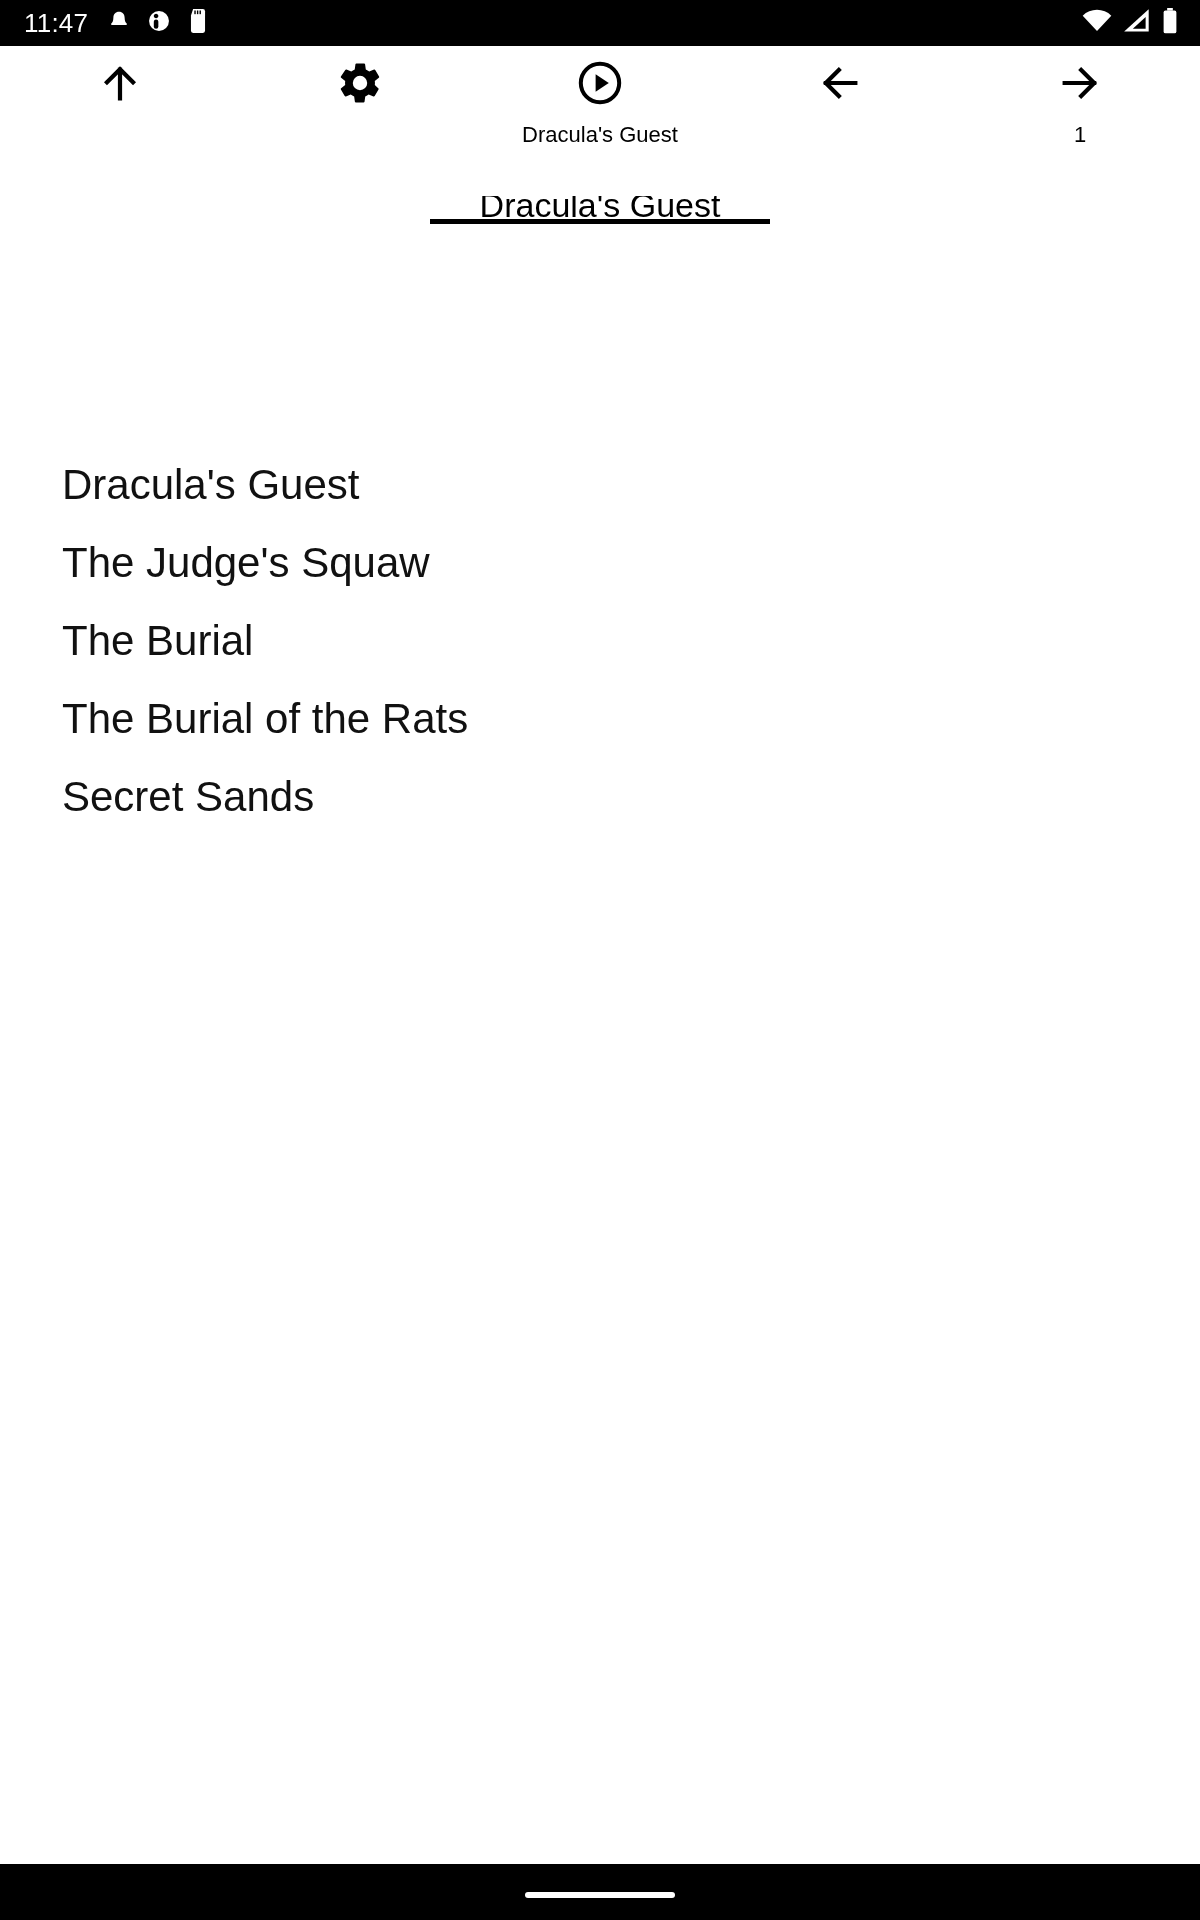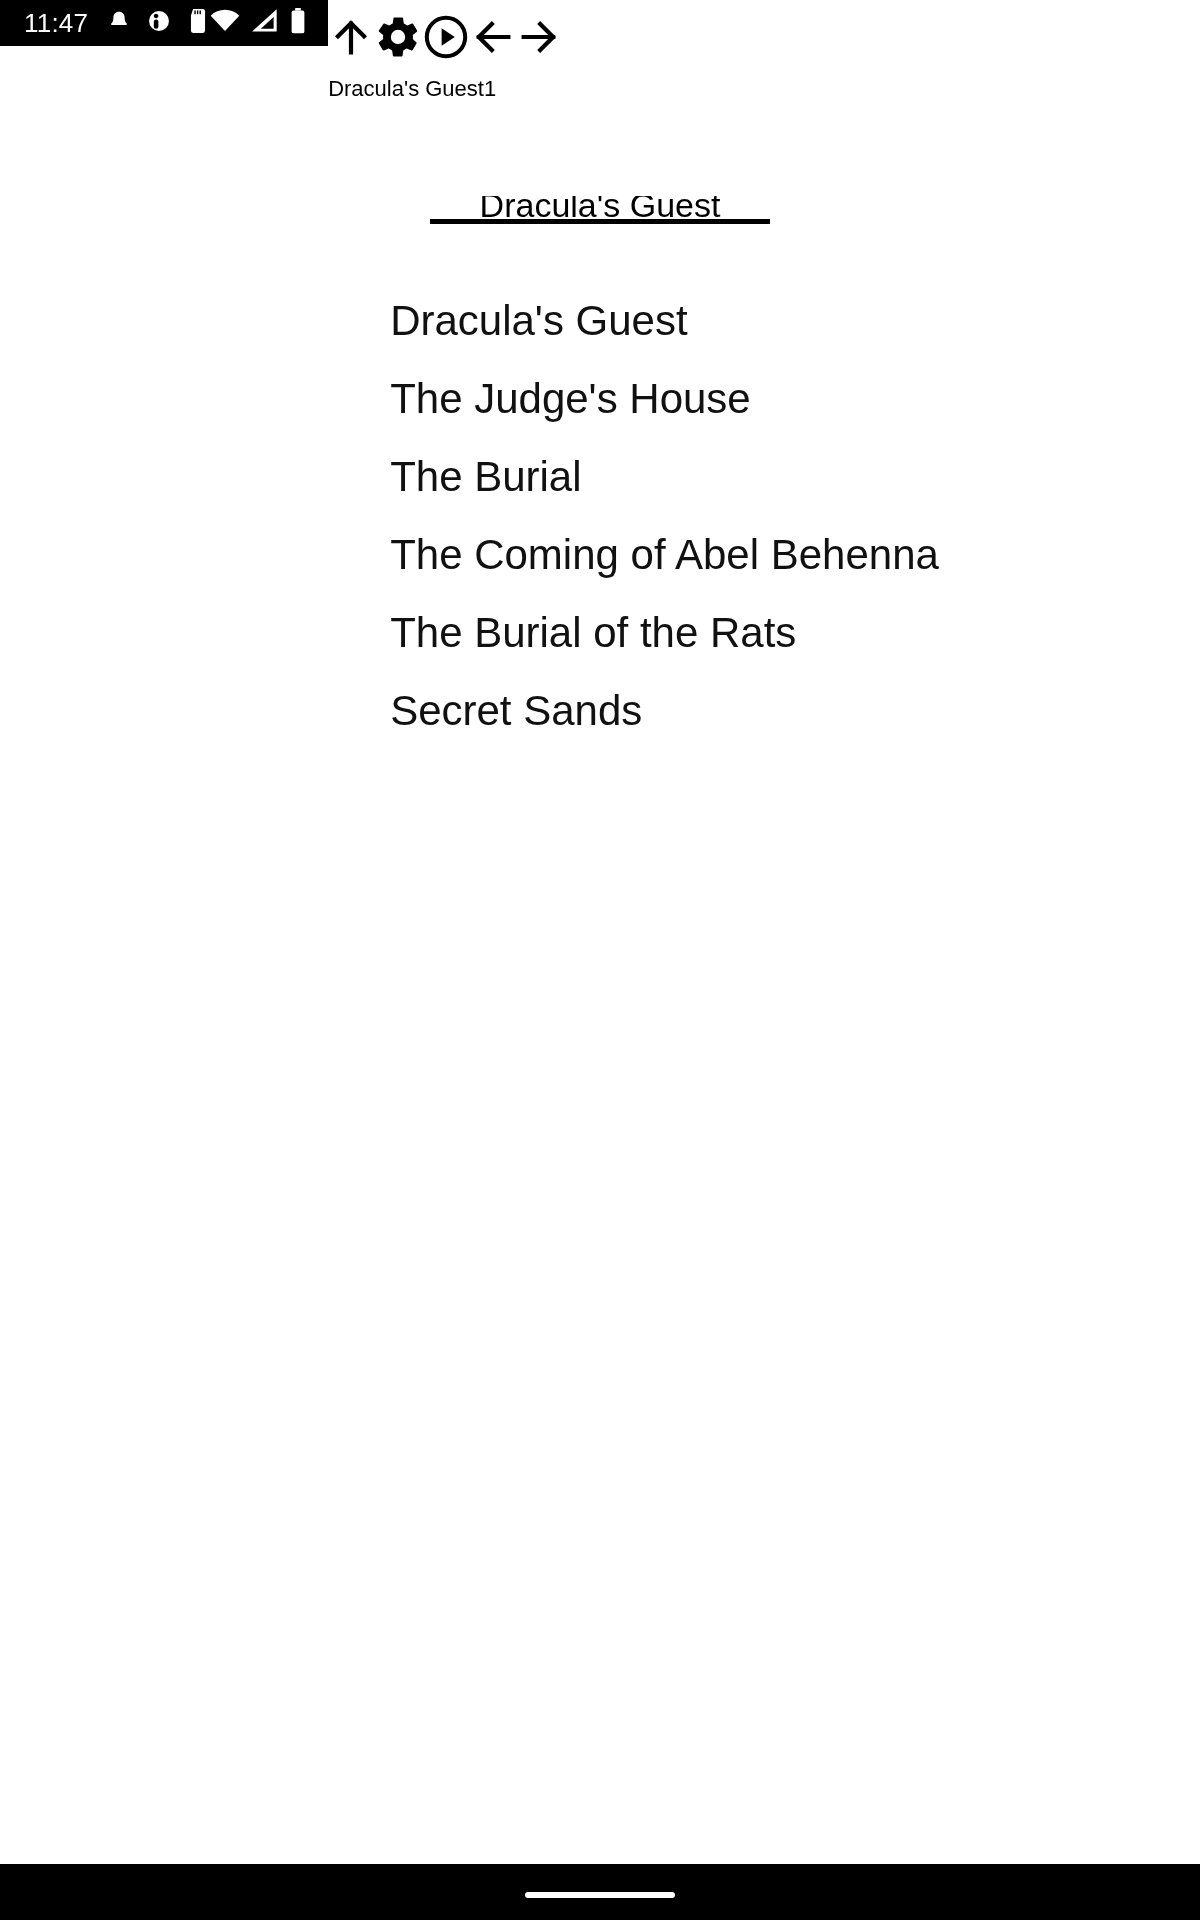--- a/index.html
+++ b/index.html
@@ -6,21 +6,21 @@
   html, body {
     width:1200px; height:1920px;
     background:#ffffff;
     font-family:"Liberation Sans", sans-serif;
     overflow:hidden;
   }
   .device {
     position:relative;
     width:1200px; height:1920px;
     background:#ffffff;
-    display:flex; flex-direction:row;
+    display:flex; flex-direction:column;
   }
 
   
   .statusbar {
     height:46px;
     background:#000000;
     color:#ffffff;
     display:flex; align-items:center;
     padding:0 22px 0 24px;
     flex:0 0 auto;
@@ -234,23 +234,22 @@
 
   </div>
 
   <div class="bigtitle-wrap">
     <span class="bigtitle">Dracula's Guest</span>
   </div>
 
   <div class="content">
     <ul class="story-list">
       <li class="story-item">Dracula's Guest</li>
-      <li class="story-item">The Judge's House</li>
+      <li class="story-item">The Judge's Squaw</li>
       <li class="story-item">The Burial</li>
-      <li class="story-item">The Coming of Abel Behenna</li>
       <li class="story-item">The Burial of the Rats</li>
       <li class="story-item">Secret Sands</li>
     </ul>
   </div>
 
   <div class="navbar">
     <div class="nav-pill"></div>
   </div>
 
 </div>

